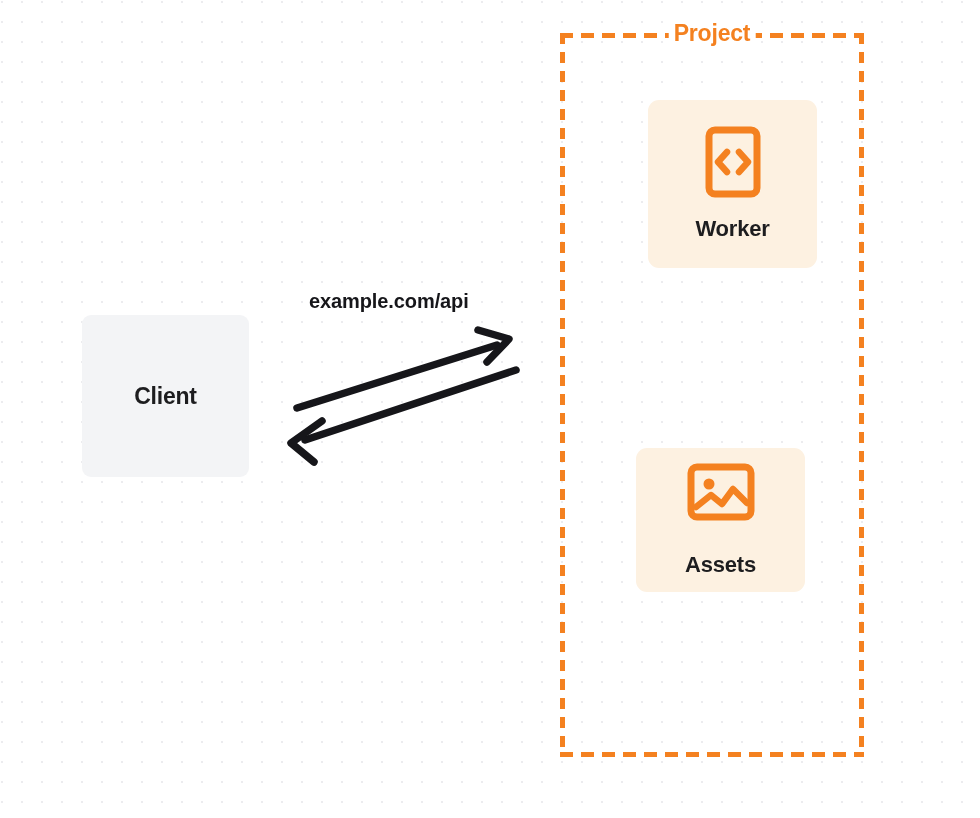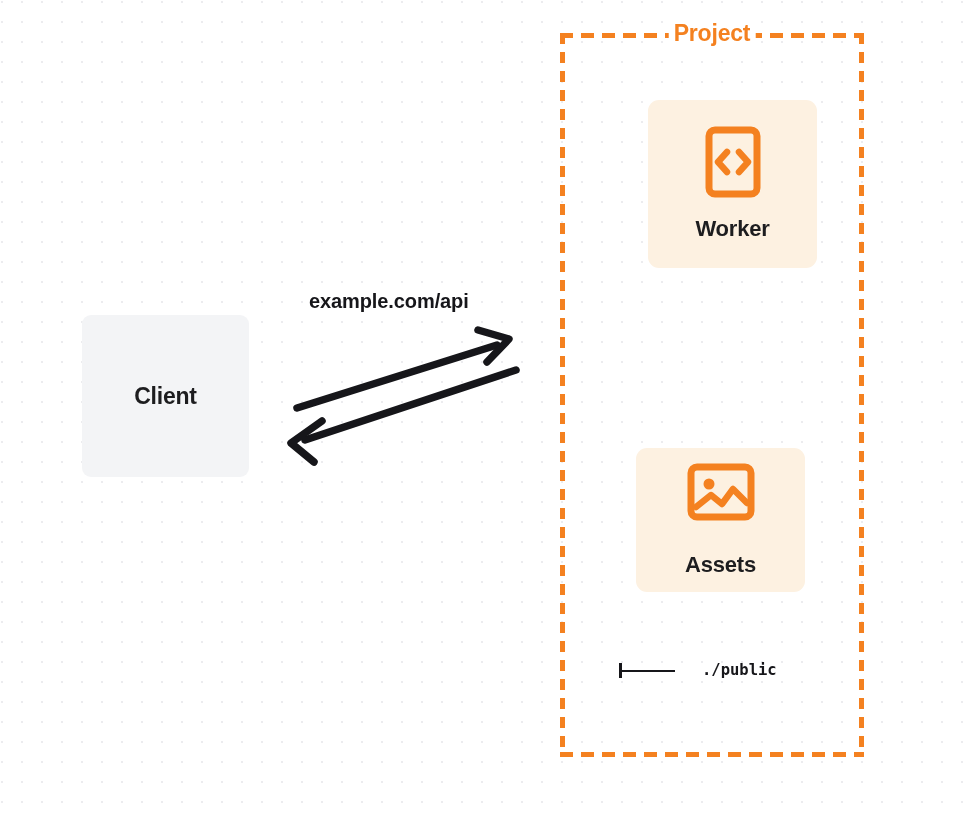--- a/index.html
+++ b/index.html
@@ -241,23 +241,17 @@
         <svg width="68" height="60" viewBox="0 0 68 60">
           <rect x="4" y="5" width="60" height="50" rx="6" ry="6" fill="none" stroke="#f48120" stroke-width="7"></rect>
           <circle cx="22" cy="22" r="5.5" fill="#f48120"></circle>
           <polyline points="9,45 24,33 35,42 46,27 60,41" fill="none" stroke="#f48120" stroke-width="6.5" stroke-linecap="round" stroke-linejoin="round"></polyline>
         </svg>
       </span>
       <span class="node-title">Assets</span>
     </div>
 
     <div class="file-tree">
-      <div class="row">
-        <span class="glyph">
-          <span class="g-root-stem"></span><span class="g-root-arm"></span>
-        </span>
-        <span class="name" style="text-align:left;">./public</span>
-      </div>
       
     </div>
 
   </div>
 </div>
 
 </body></html>

